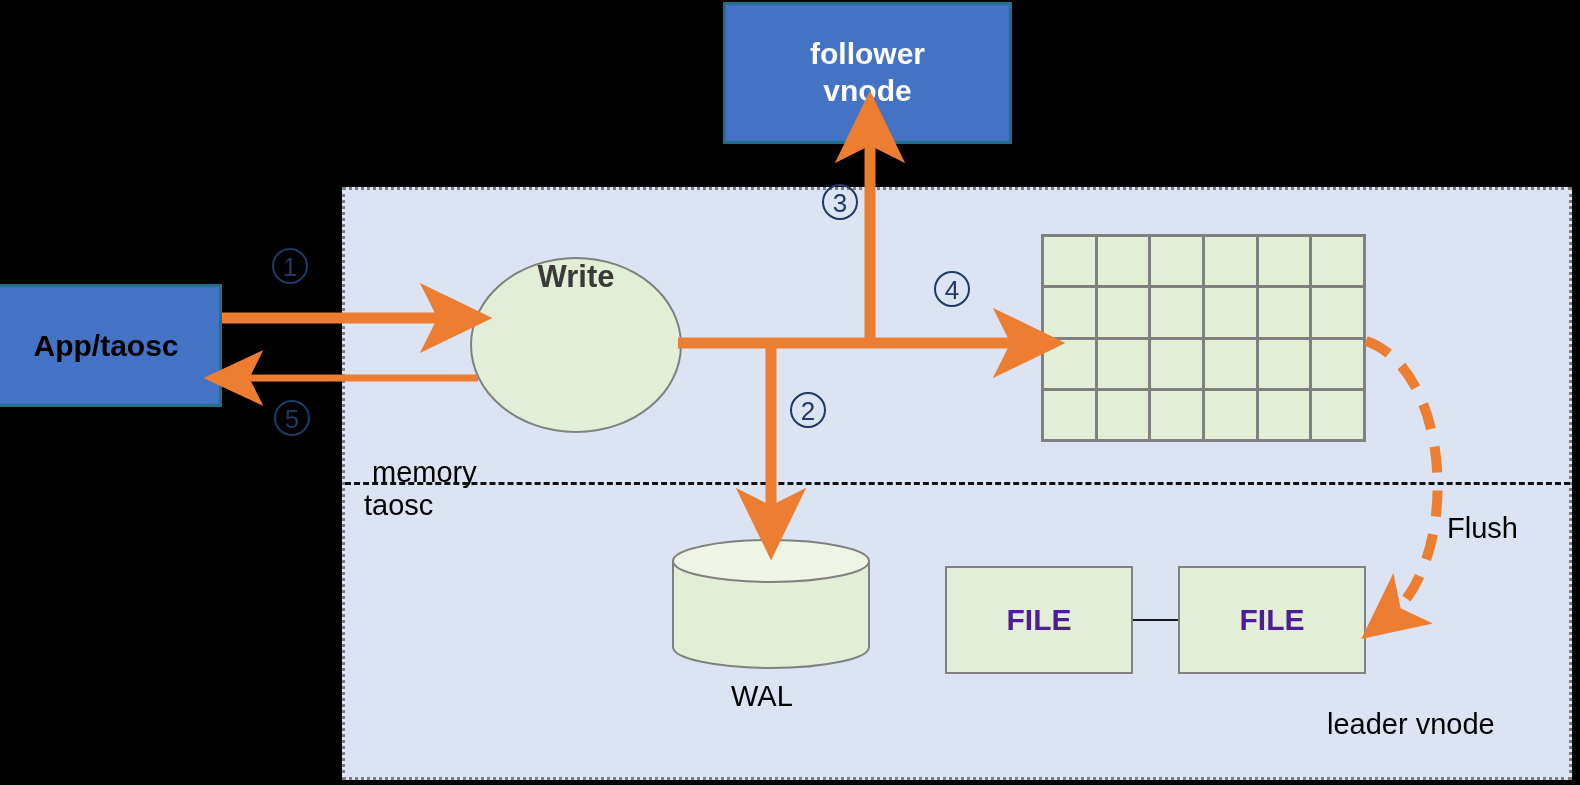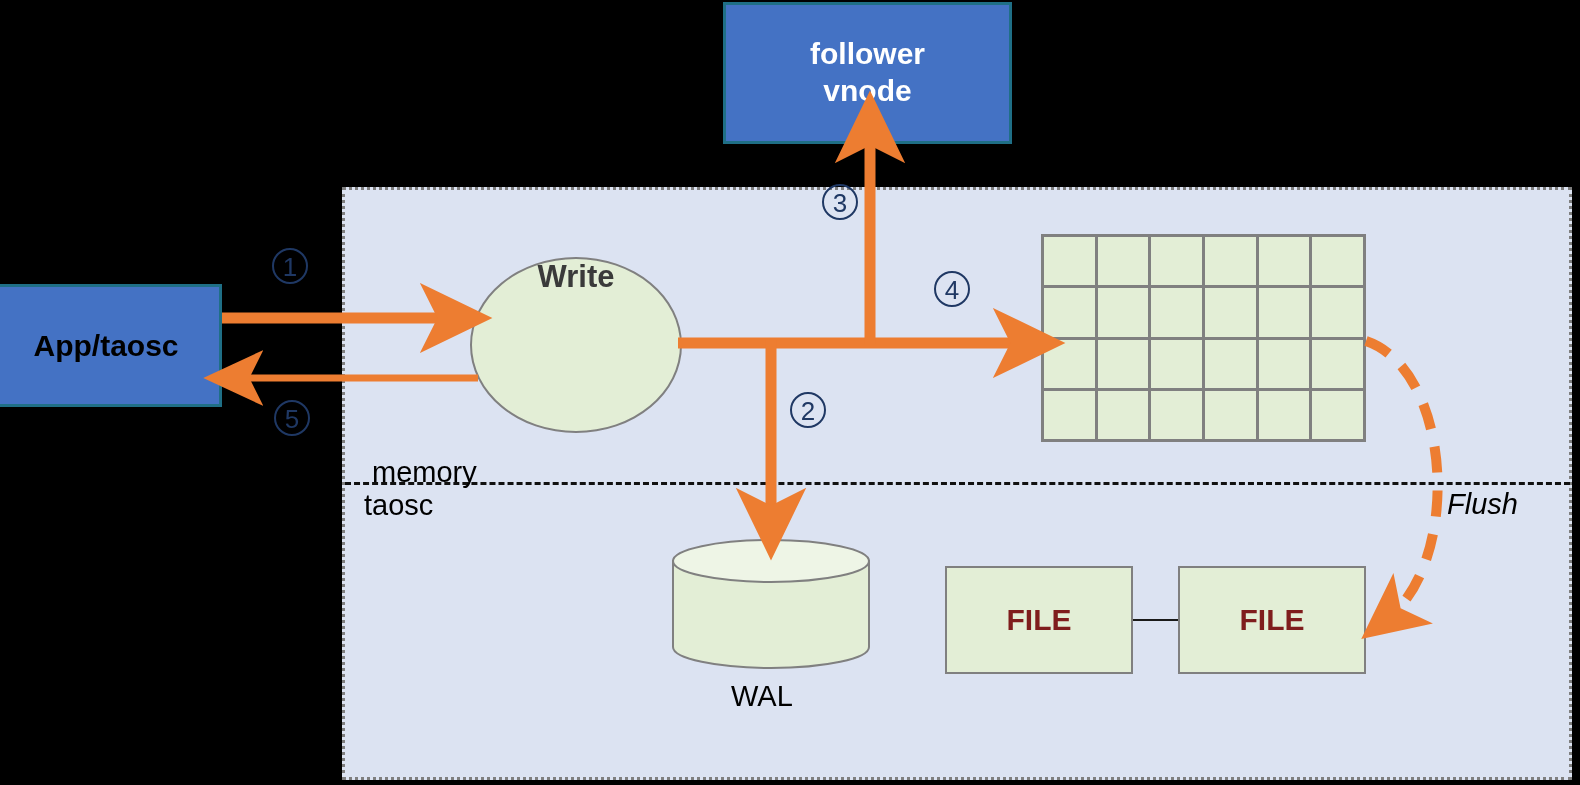--- a/index.html
+++ b/index.html
@@ -122,21 +122,21 @@
     width: 188px;
     height: 108px;
     background: #e3eed6;
     border: 2px solid #808080;
     box-sizing: border-box;
     display: flex;
     align-items: center;
     justify-content: center;
   }
   .file-box .node-label {
-    color: #7f1d1d;
+    color: #4c1d95;
     font-size: 30px;
     font-weight: bold;
   }
   #file-box-1 { left: 945px; top: 566px; }
   #file-box-2 { left: 1178px; top: 566px; }
   #file-connector {
     position: absolute;
     left: 1133px;
     top: 619px;
     width: 45px;
@@ -156,21 +156,21 @@
   .plain-label {
     position: absolute;
     color: #000000;
     font-size: 29px;
     white-space: nowrap;
   }
   #label-memory { left: 364px; top: 456px; margin-left: 8px; }
   #label-disk   { left: 364px; top: 489px; }
   #label-wal    { left: 731px; top: 680px; }
   #label-leader { left: 1327px; top: 708px; }
-  #label-flush  { left: 1447px; top: 488px; font-style: italic; }
+  #label-flush  { left: 1447px; top: 512px; }
   
   .step-circle {
     position: absolute;
     width: 36px;
     height: 36px;
     border: 2px solid #1f3864;
     border-radius: 50%;
     color: #1f3864;
     font-size: 26px;
     line-height: 34px;
@@ -276,20 +276,21 @@
     <line x1="870" y1="344" x2="870" y2="128" stroke="#ed7d31" stroke-width="11" marker-end="url(#ah-big)"></line>
 
     <line x1="771" y1="340" x2="771" y2="523" stroke="#ed7d31" stroke-width="11" marker-end="url(#ah-big)"></line>
 
     <path d="M1366,341 C1452,370 1462,560 1388,618" fill="none" stroke="#ed7d31" stroke-width="10" stroke-dasharray="26,18" marker-end="url(#ah-dash)"></path>
   </svg>
 
   <div class="plain-label" id="label-memory">memory</div>
   <div class="plain-label" id="label-disk">taosc</div>
   <div class="plain-label" id="label-wal">WAL</div>
+  <div class="plain-label" id="label-leader">leader vnode</div>
   <div class="plain-label" id="label-flush">Flush</div>
 
   <div class="step-circle" id="step-1">1</div>
   <div class="step-circle" id="step-2">2</div>
   <div class="step-circle" id="step-3">3</div>
   <div class="step-circle" id="step-4">4</div>
   <div class="step-circle" id="step-5">5</div>
 
 </div>
 

